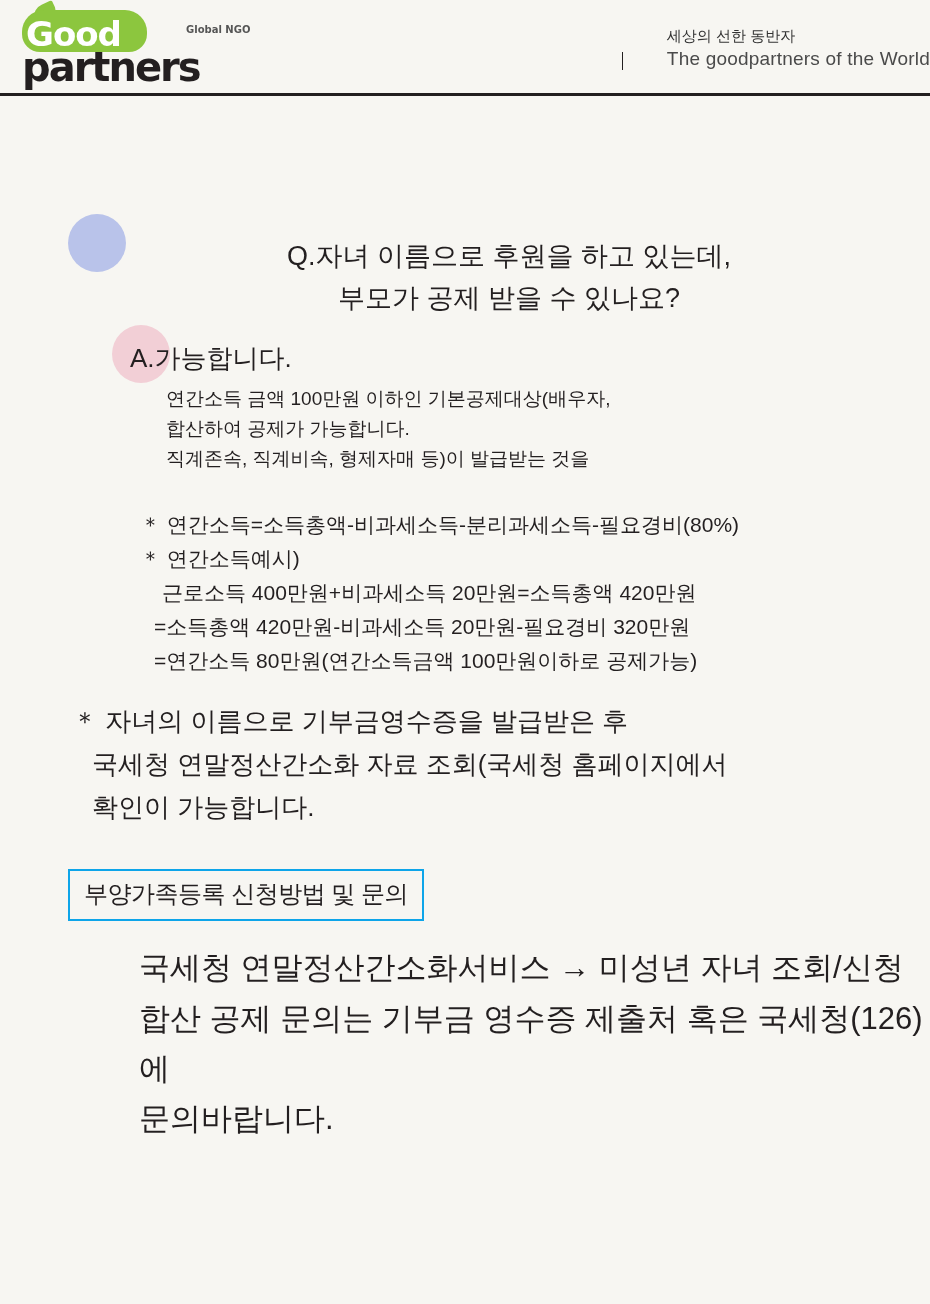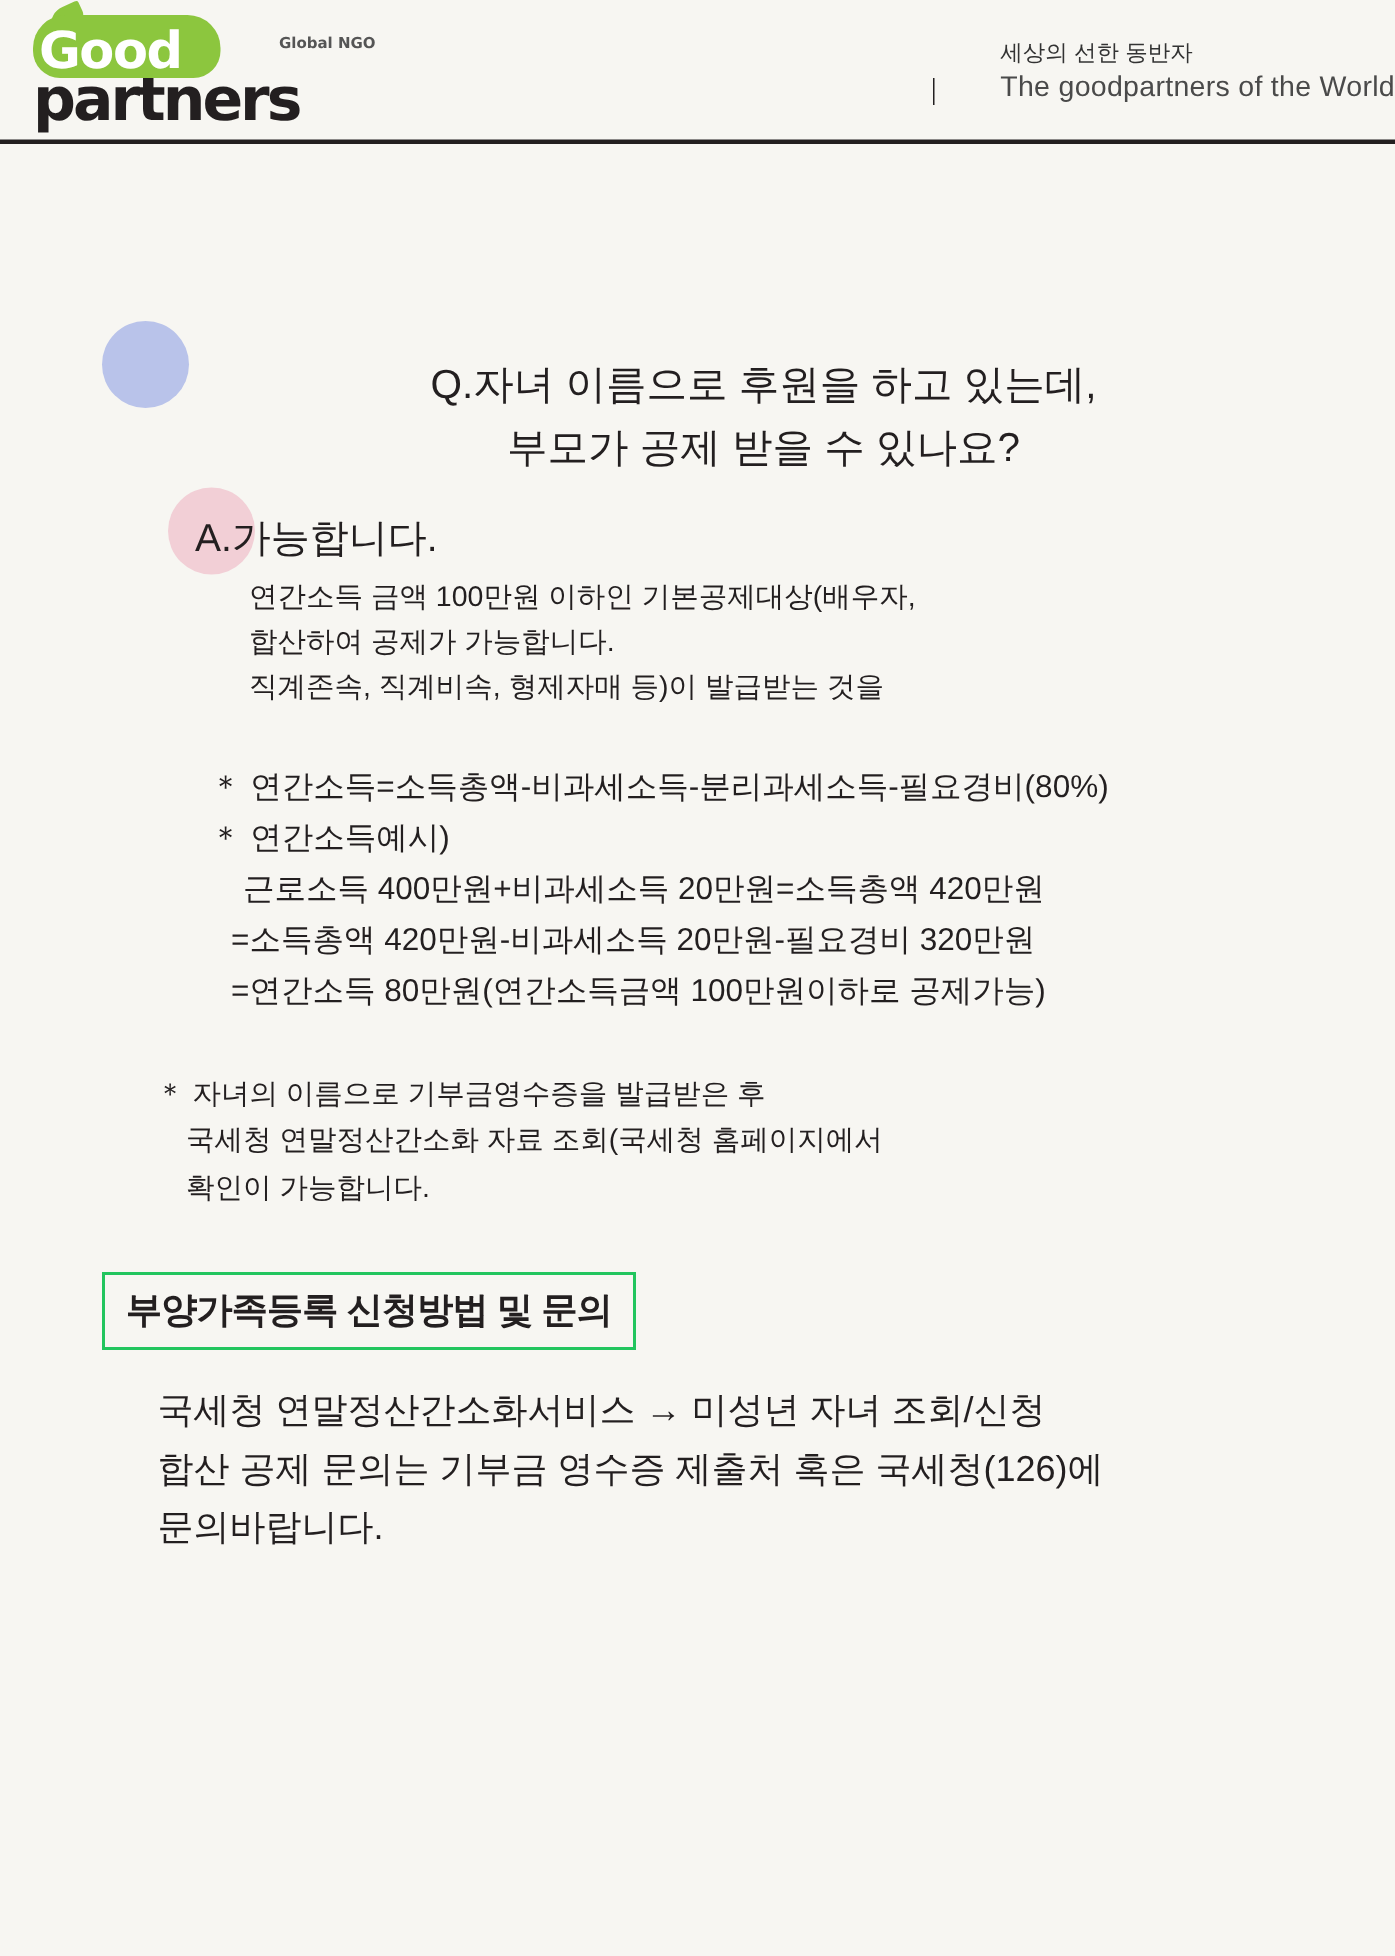--- a/index.html
+++ b/index.html
@@ -173,47 +173,48 @@
     line-height: 1.62;
   }
   .note-indent {
     padding-left: 22px;
   }
   .note-indent2 {
     padding-left: 14px;
   }
 
   .notes-2 {
-    margin-top: 36px;
-    padding-left: 104px;
-    font-size: 19px;
+    margin-top: 22px;
+    padding-left: 72px;
+    font-size: 26px;
     line-height: 1.66;
   }
   .notes-2 .sub {
     padding-left: 20px;
   }
 
   .box-title-wrap {
     margin-top: 40px;
     padding-left: 68px;
   }
   .box-title {
     display: inline-block;
-    border: 2px solid #22c55e;
+    border: 2px solid #0ea5e9;
     padding: 7px 14px 9px 14px;
     font-size: 24px;
-    font-weight: bold;
+    font-weight: normal;
     letter-spacing: -0.5px;
   }
 
   .closing {
     margin-top: 22px;
     padding-left: 105px;
-    font-size: 24px;
+    font-size: 31px;
     line-height: 1.62;
+    margin-left: 34px;
   }
 </style>
 </head>
 <body>
 
 <div class="header">
   <div class="logo">
     <div class="logo-leaf"></div>
     <div class="logo-green-blob"></div>
     <div class="logo-good">Good</div>

